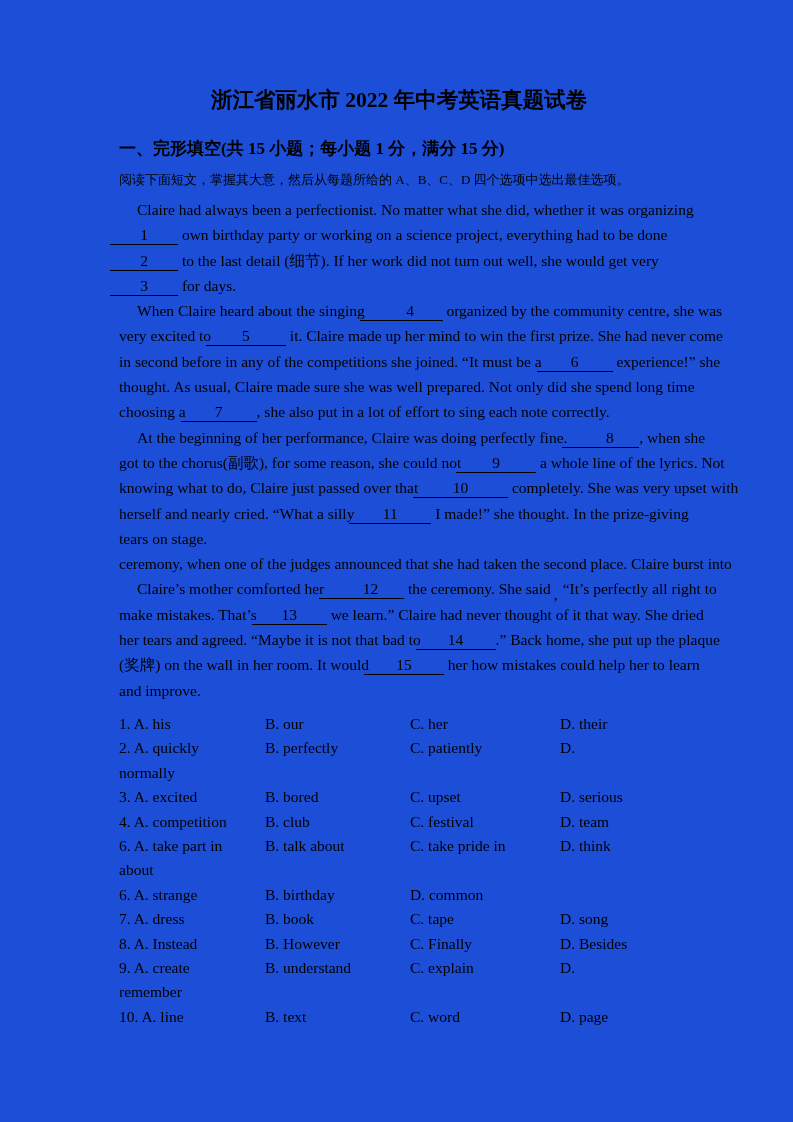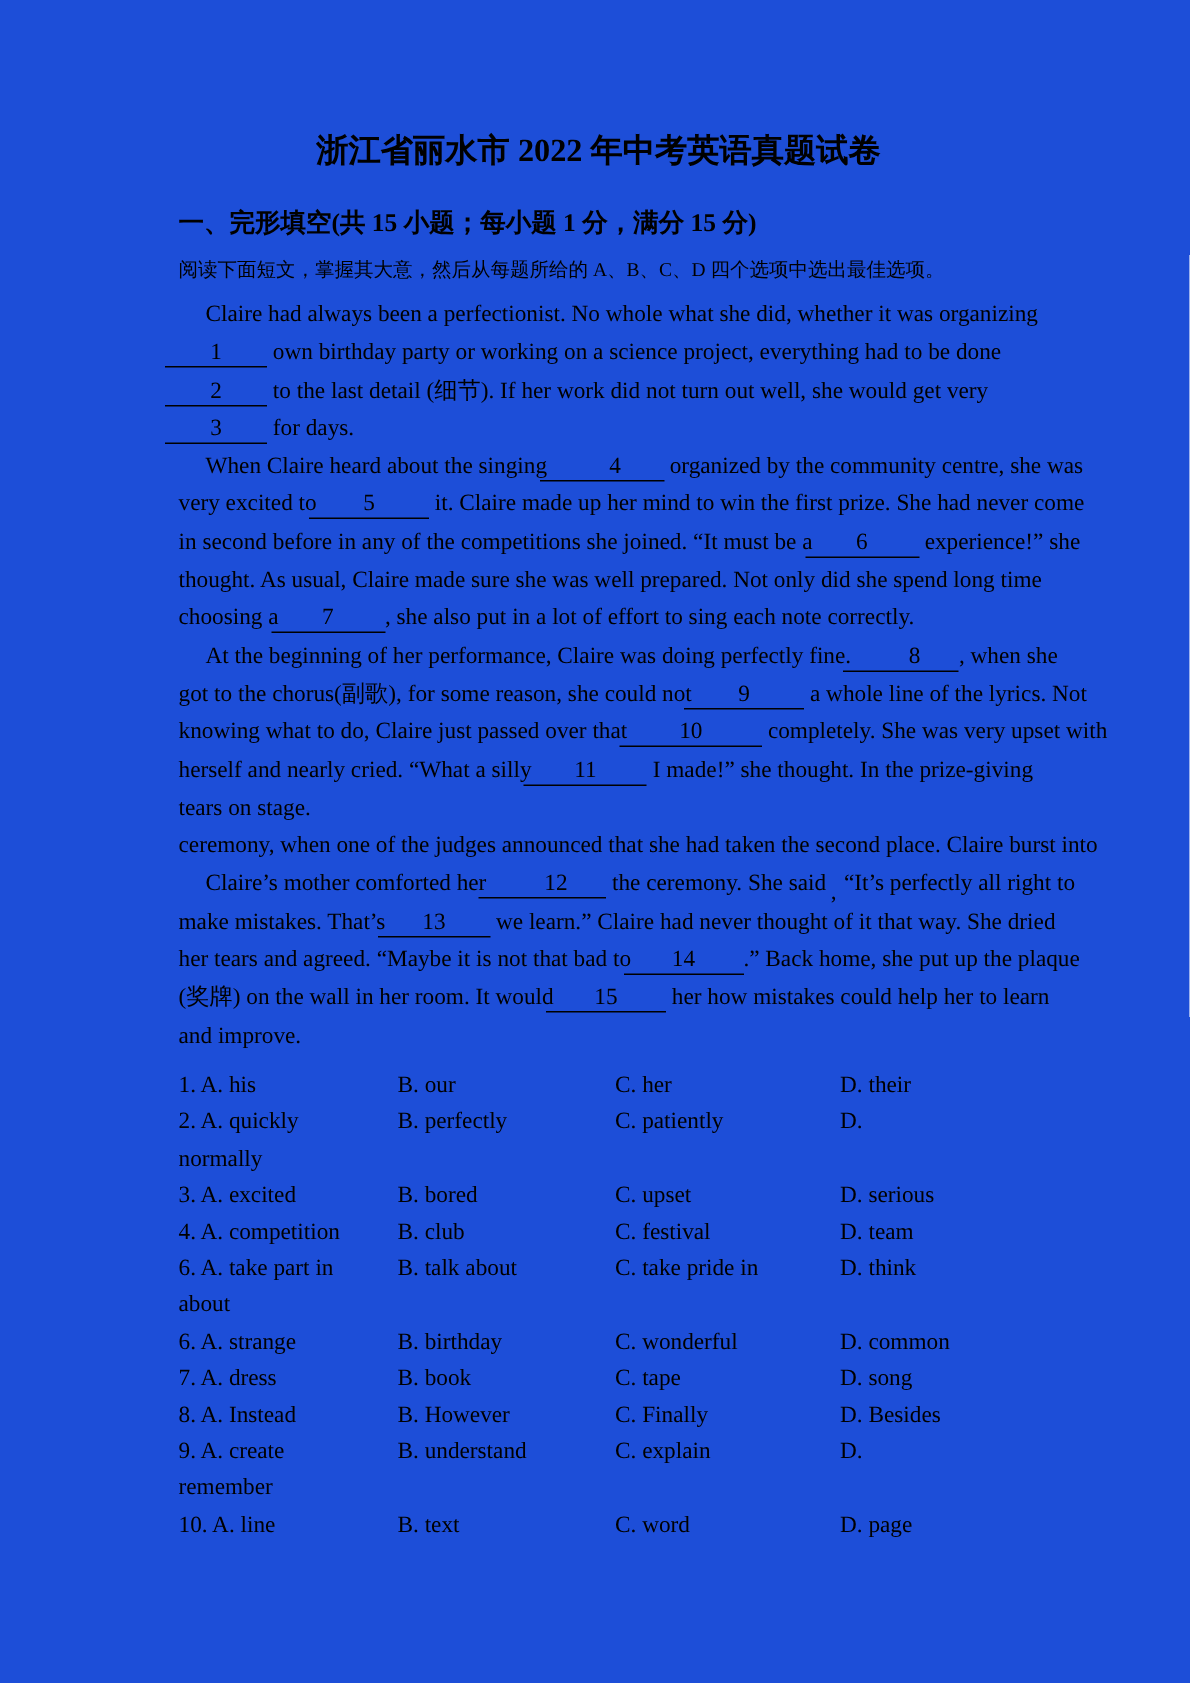--- a/index.html
+++ b/index.html
@@ -71,21 +71,21 @@
 </style>
 </head>
 <body>
 
 <div class="page">
   <div class="content">
     <h1 class="title">浙江省丽水市 2022 年中考英语真题试卷</h1>
     <h2 class="section-heading">一、完形填空(共 15 小题；每小题 1 分，满分 15 分)</h2>
     <p class="instructions">阅读下面短文，掌握其大意，然后从每题所给的 A、B、C、D 四个选项中选出最佳选项。</p>
     <div class="passage">
-        <div class="pline indent">Claire had always been a perfectionist. No whole what she did, whether it was organizing</div>
+        <div class="pline indent">Claire had always been a perfectionist. No matter what she did, whether it was organizing</div>
         <div class="pline"><span class="blank" style="width: 68px;">1</span> own birthday party or working on a science project, everything had to be done</div>
         <div class="pline"><span class="blank" style="width: 68px;">2</span> to the last detail (细节). If her work did not turn out well, she would get very</div>
         <div class="pline"><span class="blank" style="width: 68px;">3</span> for days.</div>
         <div class="pline indent">When Claire heard about the singing <span class="blank" style="width: 83px;">4</span> organized by the community centre, she was</div>
         <div class="pline">very excited to <span class="blank" style="width: 80px;">5</span> it. Claire made up her mind to win the first prize. She had never come</div>
         <div class="pline">in second before in any of the competitions she joined. “It must be a <span class="blank" style="width: 76px;">6</span> experience!” she</div>
         <div class="pline">thought. As usual, Claire made sure she was well prepared. Not only did she spend long time</div>
         <div class="pline">choosing a <span class="blank" style="width: 76px;">7</span>, she also put in a lot of effort to sing each note correctly.</div>
         <div class="pline indent">At the beginning of her performance, Claire was doing perfectly fine. <span class="blank" style="width: 77px;">8</span>, when she</div>
         <div class="pline">got to the chorus(副歌), for some reason, she could not <span class="blank" style="width: 80px;">9</span> a whole line of the lyrics. Not</div>
@@ -128,21 +128,20 @@
         <div class="opt-row">
           <span class="opt-cell">6. A. take part in</span>
           <span class="opt-cell">B. talk about</span>
           <span class="opt-cell">C. take pride in</span>
           <span class="opt-cell">D. think</span>
         </div>
         <div class="opt-overflow">about</div>
         <div class="opt-row">
           <span class="opt-cell">6. A. strange</span>
           <span class="opt-cell">B. birthday</span>
-          <span class="opt-cell">C. wonderful</span>
           <span class="opt-cell">D. common</span>
         </div>
         <div class="opt-row">
           <span class="opt-cell">7. A. dress</span>
           <span class="opt-cell">B. book</span>
           <span class="opt-cell">C. tape</span>
           <span class="opt-cell">D. song</span>
         </div>
         <div class="opt-row">
           <span class="opt-cell">8. A. Instead</span>

